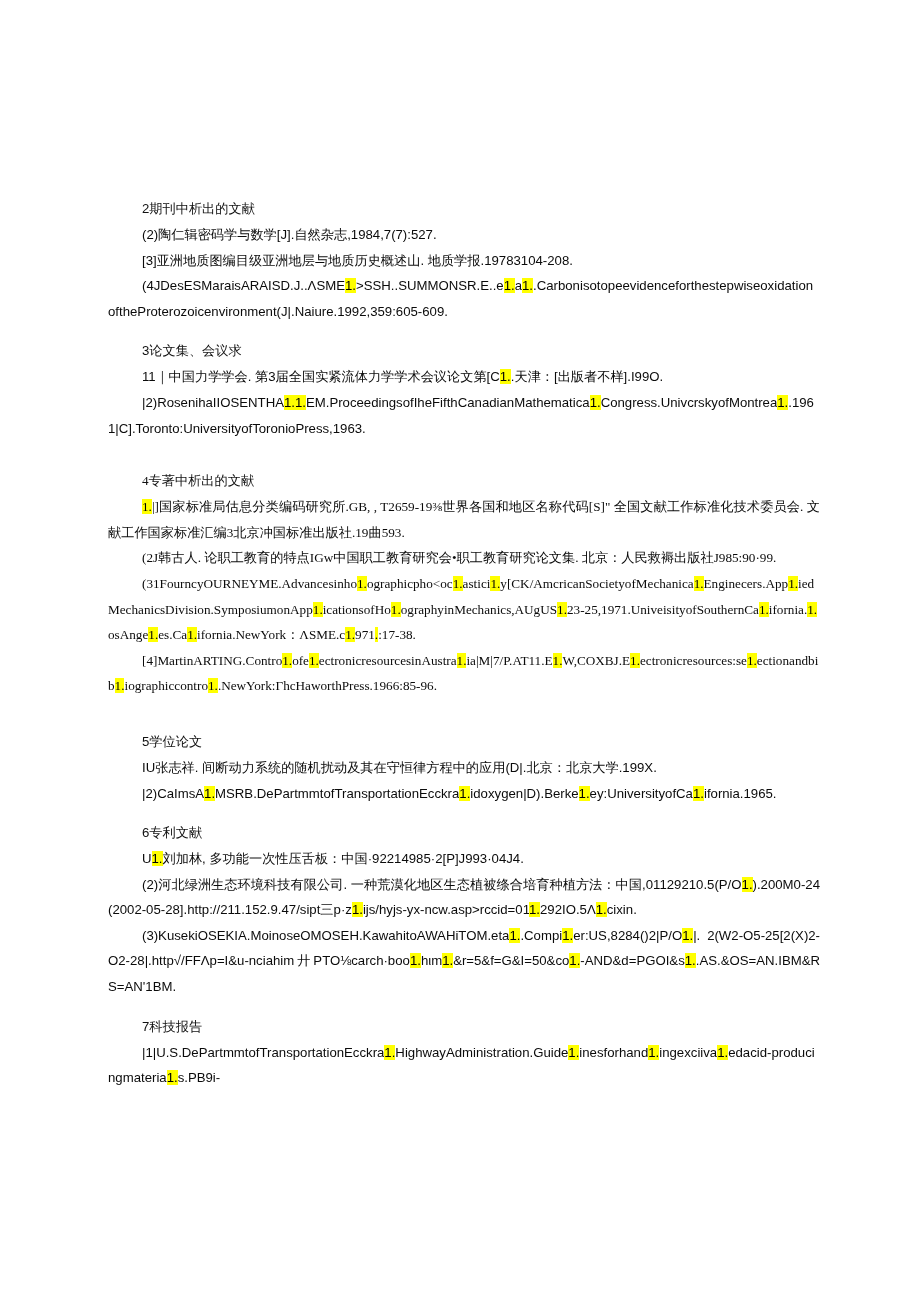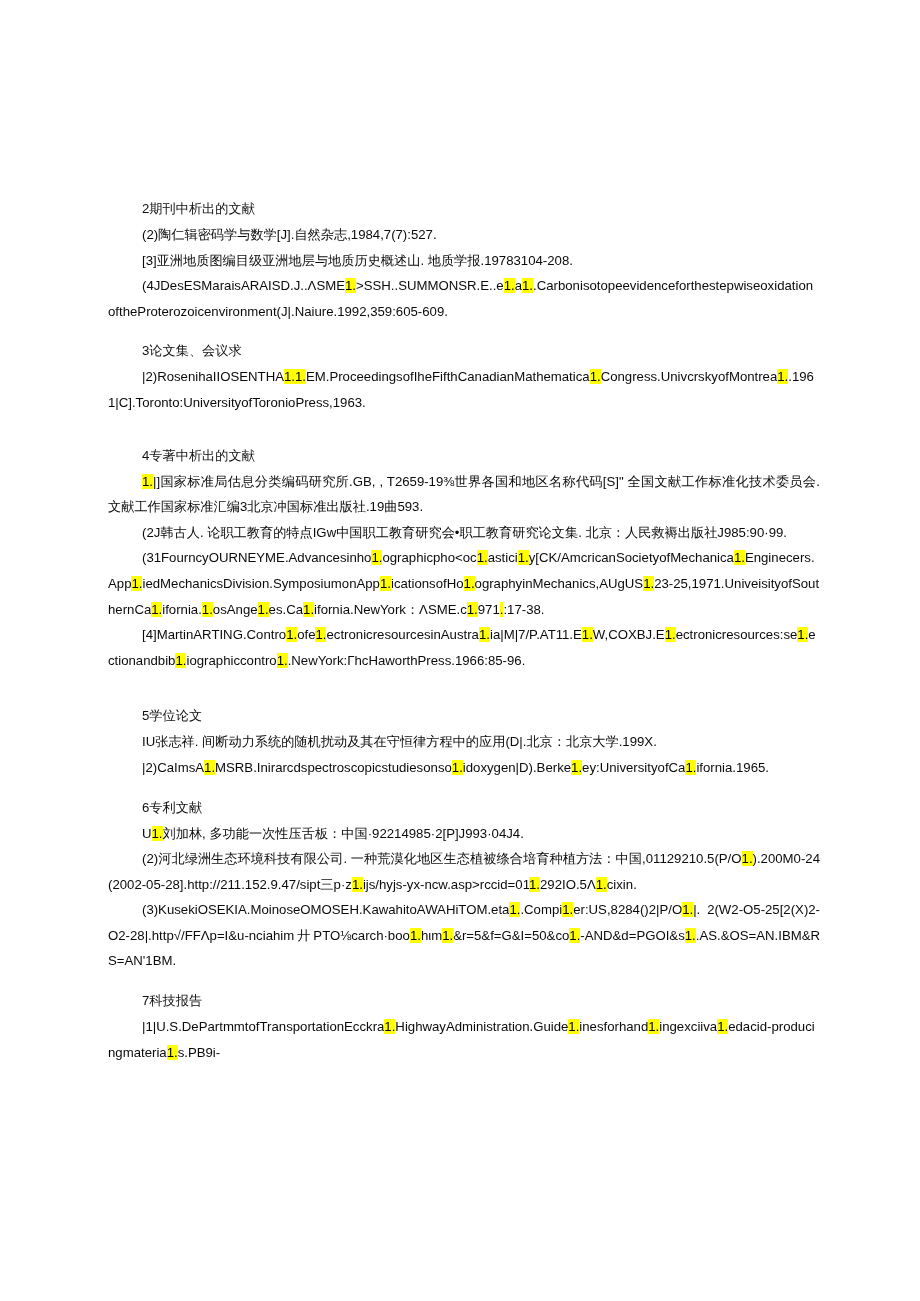--- a/index.html
+++ b/index.html
@@ -57,52 +57,53 @@
   mark.hl {
     background: #ffff00;
     color: #000000;
     padding: 0;
     margin: 0;
     border-radius: 0;
   }
   
   #sec2 { margin-top: 0px; }
   #sec3 { margin-top: 10px; }
-  #sec4 { margin-top: 27px; }
+  #sec4 { margin-top: 27px; font-family: Liberation Serif, serif; }
   #sec5 { margin-top: 30px; }
   #sec6 { margin-top: 10px; }
   #sec7 { margin-top: 4px; }
 </style>
 </head>
 <body>
 
 <div id="page">
   <div class="doc-body" id="doc-body">
 
   <div class="section" id="sec2">
         <div class="heading">2期刊中析出的文献</div>
         <div class="entry"><span>(2)陶仁辑密码学与数学[J].自然杂志,1984,7(7):527.</span></div>
         <div class="entry"><span>[3]亚洲地质图编目级亚洲地层与地质历史概述山. 地质学报.19783104-208.</span></div>
         <div class="entry"><span>(4JDesESMaraisARAISD.J..ΛSME</span><mark class="hl">1.</mark><span>&gt;SSH..SUMMONSR.E..e</span><mark class="hl">1.</mark><span>a</span><mark class="hl">1.</mark><span>.CarbonisotopeevidenceforthestepwiseoxidationoftheProterozoicenvironment(J|.Naiure.1992,359:605-609.</span></div>
       </div>
       <div class="section" id="sec3">
         <div class="heading">3论文集、会议求</div>
+        <div class="entry"><span>11｜中国力学学会. 第3届全国实紧流体力学学术会议论文第[C</span><mark class="hl">1.</mark><span>.天津：[出版者不样].I99O.</span></div>
         <div class="entry"><span>|2)RosenihaIIOSENTHA</span><mark class="hl">1.1.</mark><span>EM.ProceedingsofIheFifthCanadianMathematica</span><mark class="hl">1.</mark><span>Congress.UnivcrskyofMontrea</span><mark class="hl">1.</mark><span>.1961|C].Toronto:UniversityofToronioPress,1963.</span></div>
       </div>
       <div class="section" id="sec4">
         <div class="heading">4专著中析出的文献</div>
         <div class="entry"><mark class="hl">1.</mark><span>|]国家标准局估息分类编码研究所.GB, , T2659-19⅜世界各国和地区名称代码[S]" 全国文献工作标准化技术委员会. 文献工作国家标准汇编3北京冲国标准出版社.19曲593.</span></div>
         <div class="entry"><span>(2J韩古人. 论职工教育的特点IGw中国职工教育研究会•职工教育研究论文集. 北京：人民救褥出版社J985:90·99.</span></div>
         <div class="entry"><span>(31FourncyOURNEYME.Advancesinho</span><mark class="hl">1.</mark><span>ographicpho&lt;oc</span><mark class="hl">1.</mark><span>astici</span><mark class="hl">1.</mark><span>y[CK/AmcricanSocietyofMechanica</span><mark class="hl">1.</mark><span>Enginecers.App</span><mark class="hl">1.</mark><span>iedMechanicsDivision.SymposiumonApp</span><mark class="hl">1.</mark><span>icationsofHo</span><mark class="hl">1.</mark><span>ographyinMechanics,AUgUS</span><mark class="hl">1.</mark><span>23-25,1971.UniveisityofSouthernCa</span><mark class="hl">1.</mark><span>ifornia.</span><mark class="hl">1.</mark><span>osAnge</span><mark class="hl">1.</mark><span>es.Ca</span><mark class="hl">1.</mark><span>ifornia.NewYork：ΛSME.c</span><mark class="hl">1.</mark><span>971</span><mark class="hl">.</mark><span>:17-38.</span></div>
         <div class="entry"><span>[4]MartinARTING.Contro</span><mark class="hl">1.</mark><span>ofe</span><mark class="hl">1.</mark><span>ectronicresourcesinAustra</span><mark class="hl">1.</mark><span>ia|M|7/P.AT11.E</span><mark class="hl">1.</mark><span>W,COXBJ.E</span><mark class="hl">1.</mark><span>ectronicresources:se</span><mark class="hl">1.</mark><span>ectionandbib</span><mark class="hl">1.</mark><span>iographiccontro</span><mark class="hl">1.</mark><span>.NewYork:ΓhcHaworthPress.1966:85-96.</span></div>
       </div>
       <div class="section" id="sec5">
         <div class="heading">5学位论文</div>
         <div class="entry"><span>IU张志祥. 间断动力系统的随机扰动及其在守恒律方程中的应用(D|.北京：北京大学.199X.</span></div>
-        <div class="entry"><span>|2)CaImsA</span><mark class="hl">1.</mark><span>MSRB.Inirarcdspectroscopicstudiesonso</span><mark class="hl">1.</mark><span>idoxygen|D).Berke</span><mark class="hl">1.</mark><span>ey:UniversityofCa</span><mark class="hl">1.</mark><span>ifornia.1965.</span></div>
+        <div class="entry"><span>|2)CaImsA</span><mark class="hl">1.</mark><span>MSRB.DePartmmtofTransportationEcckra</span><mark class="hl">1.</mark><span>idoxygen|D).Berke</span><mark class="hl">1.</mark><span>ey:UniversityofCa</span><mark class="hl">1.</mark><span>ifornia.1965.</span></div>
       </div>
       <div class="section" id="sec6">
         <div class="heading">6专利文献</div>
         <div class="entry"><span>U</span><mark class="hl">1.</mark><span>刘加林, 多功能一次性压舌板：中国·92214985·2[P]J993·04J4.</span></div>
         <div class="entry"><span>(2)河北绿洲生态环境科技有限公司. 一种荒漠化地区生态植被绦合培育种植方法：中国,01129210.5(P/O</span><mark class="hl">1.</mark><span>).200M0-24(2002-05-28].http://211.152.9.47/sipt三p·z</span><mark class="hl">1.</mark><span>ijs/hyjs-yx-ncw.asp&gt;rccid=01</span><mark class="hl">1.</mark><span>292IO.5Λ</span><mark class="hl">1.</mark><span>cixin.</span></div>
         <div class="entry"><span>(3)KusekiOSEKIA.MoinoseOMOSEH.KawahitoAWAHiTOM.eta</span><mark class="hl">1.</mark><span>.Compi</span><mark class="hl">1.</mark><span>er:US,8284()2|P/O</span><mark class="hl">1.</mark><span>|. 2(W2-O5-25[2(X)2-O2-28|.http√/FFΛp=I&amp;u-nciahim廾PTO⅛carch·boo</span><mark class="hl">1.</mark><span>hιm</span><mark class="hl">1.</mark><span>&amp;r=5&amp;f=G&amp;I=50&amp;co</span><mark class="hl">1.</mark><span>-AND&amp;d=PGOI&amp;s</span><mark class="hl">1.</mark><span>.AS.&amp;OS=AN.IBM&amp;RS=AN'1BM.</span></div>
       </div>
       <div class="section" id="sec7">
         <div class="heading">7科技报告</div>
         <div class="entry"><span>|1|U.S.DePartmmtofTransportationEcckra</span><mark class="hl">1.</mark><span>HighwayAdministration.Guide</span><mark class="hl">1.</mark><span>inesforhand</span><mark class="hl">1.</mark><span>ingexciiva</span><mark class="hl">1.</mark><span>edacid-producingmateria</span><mark class="hl">1.</mark><span>s.PB9i-</span></div>

